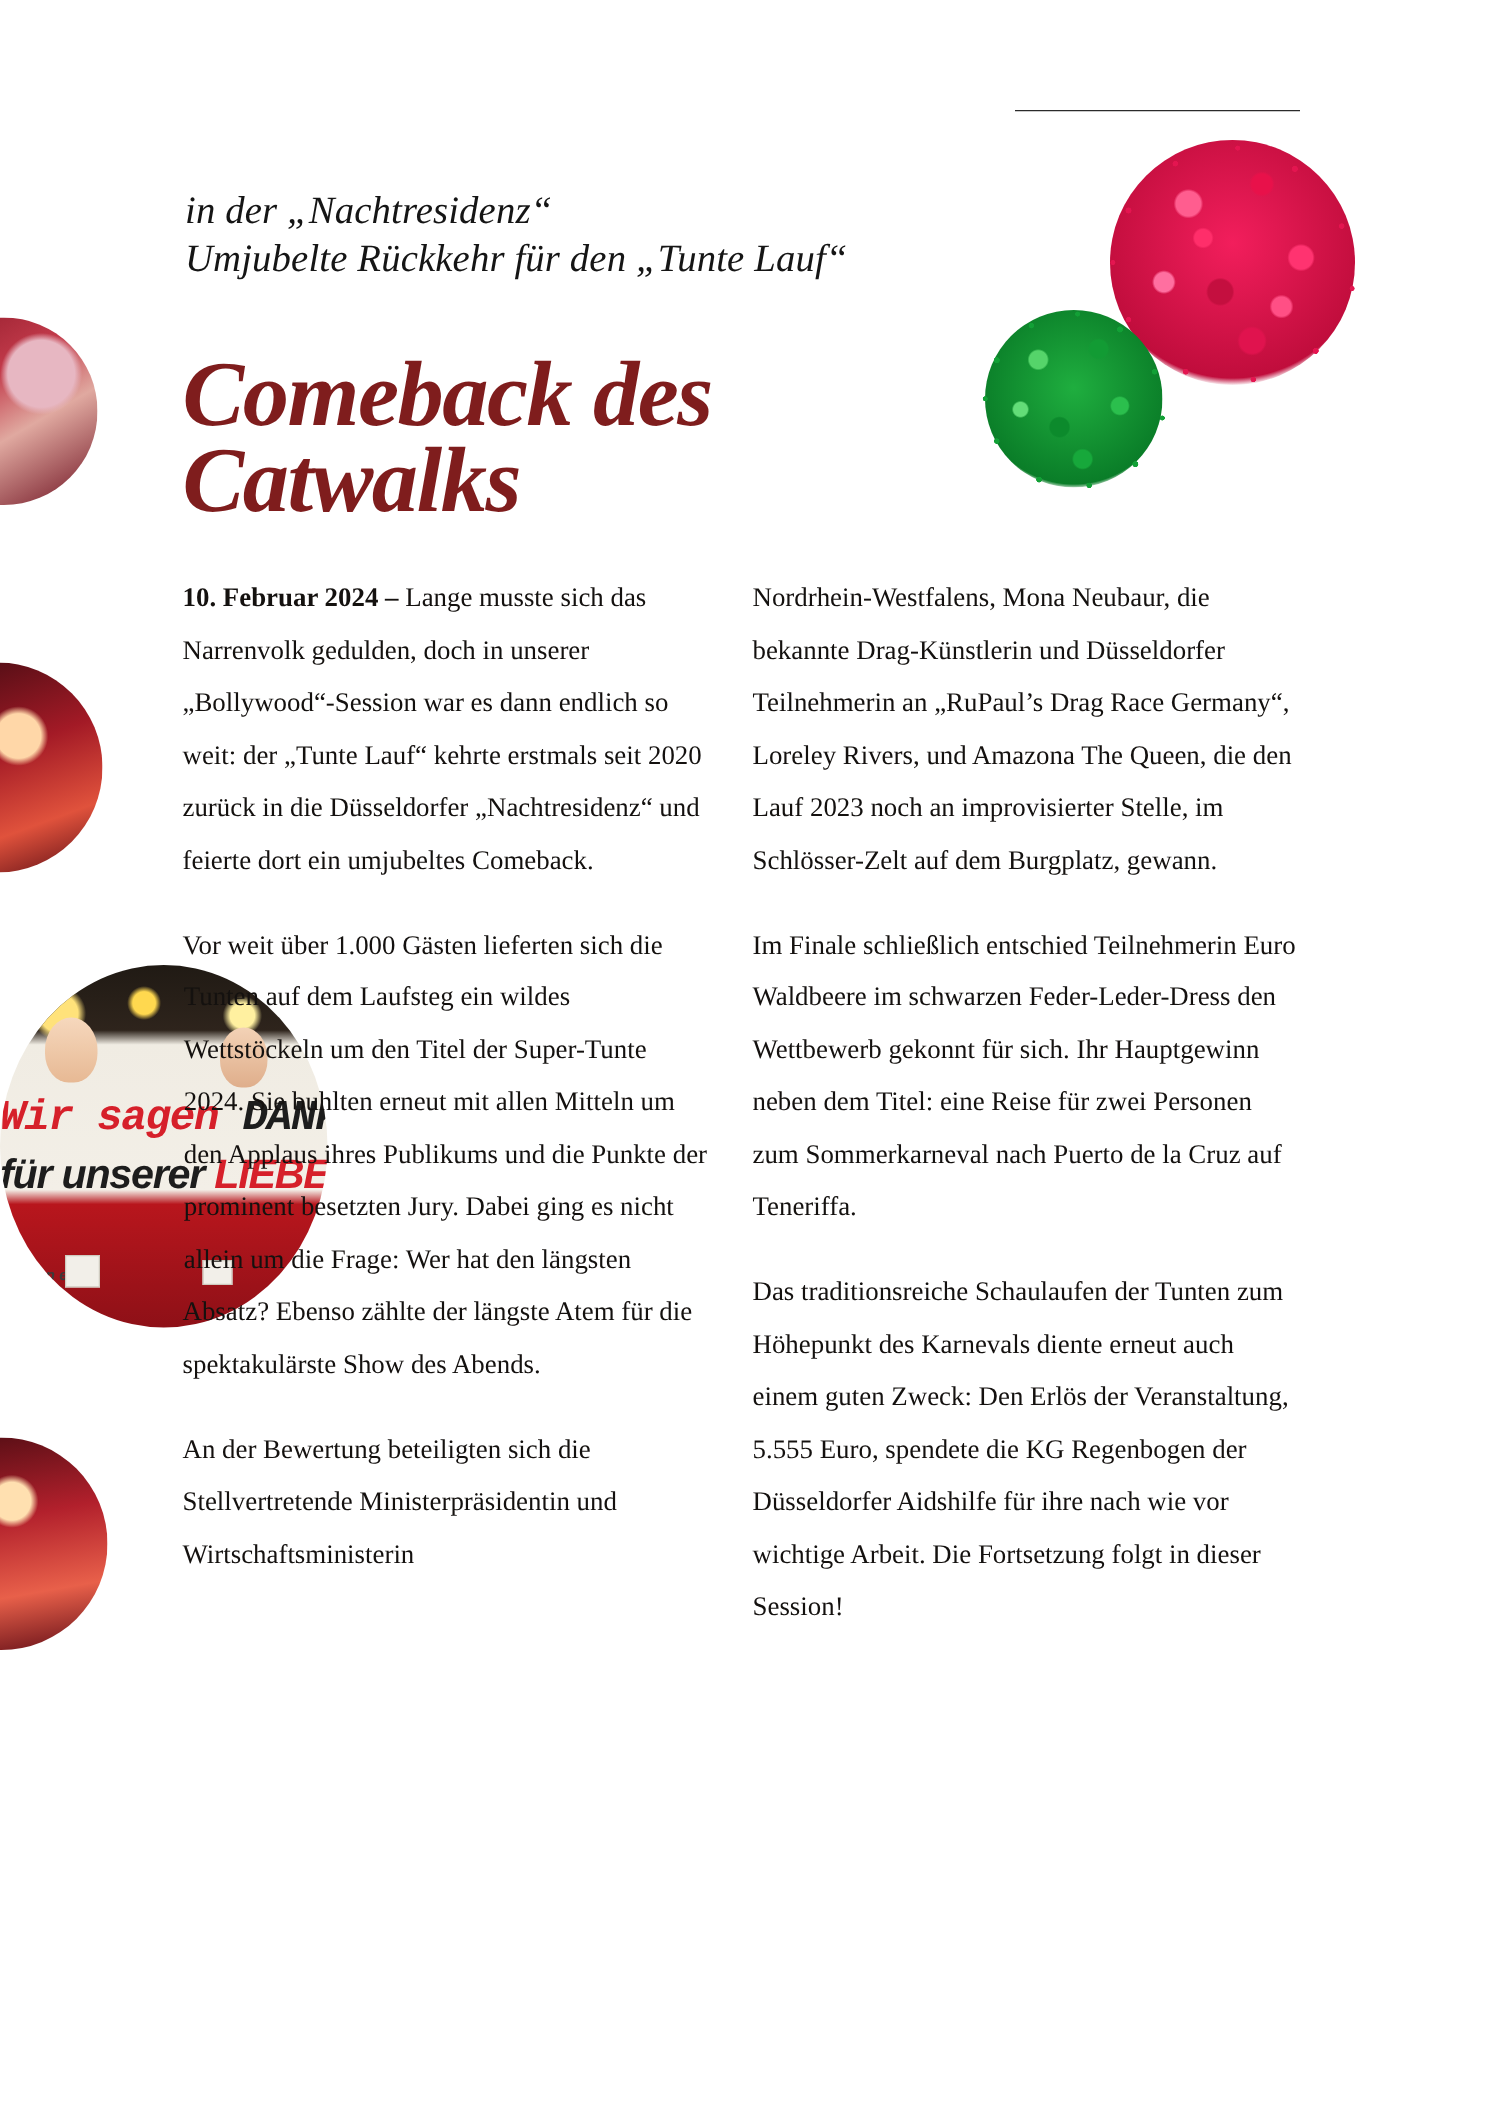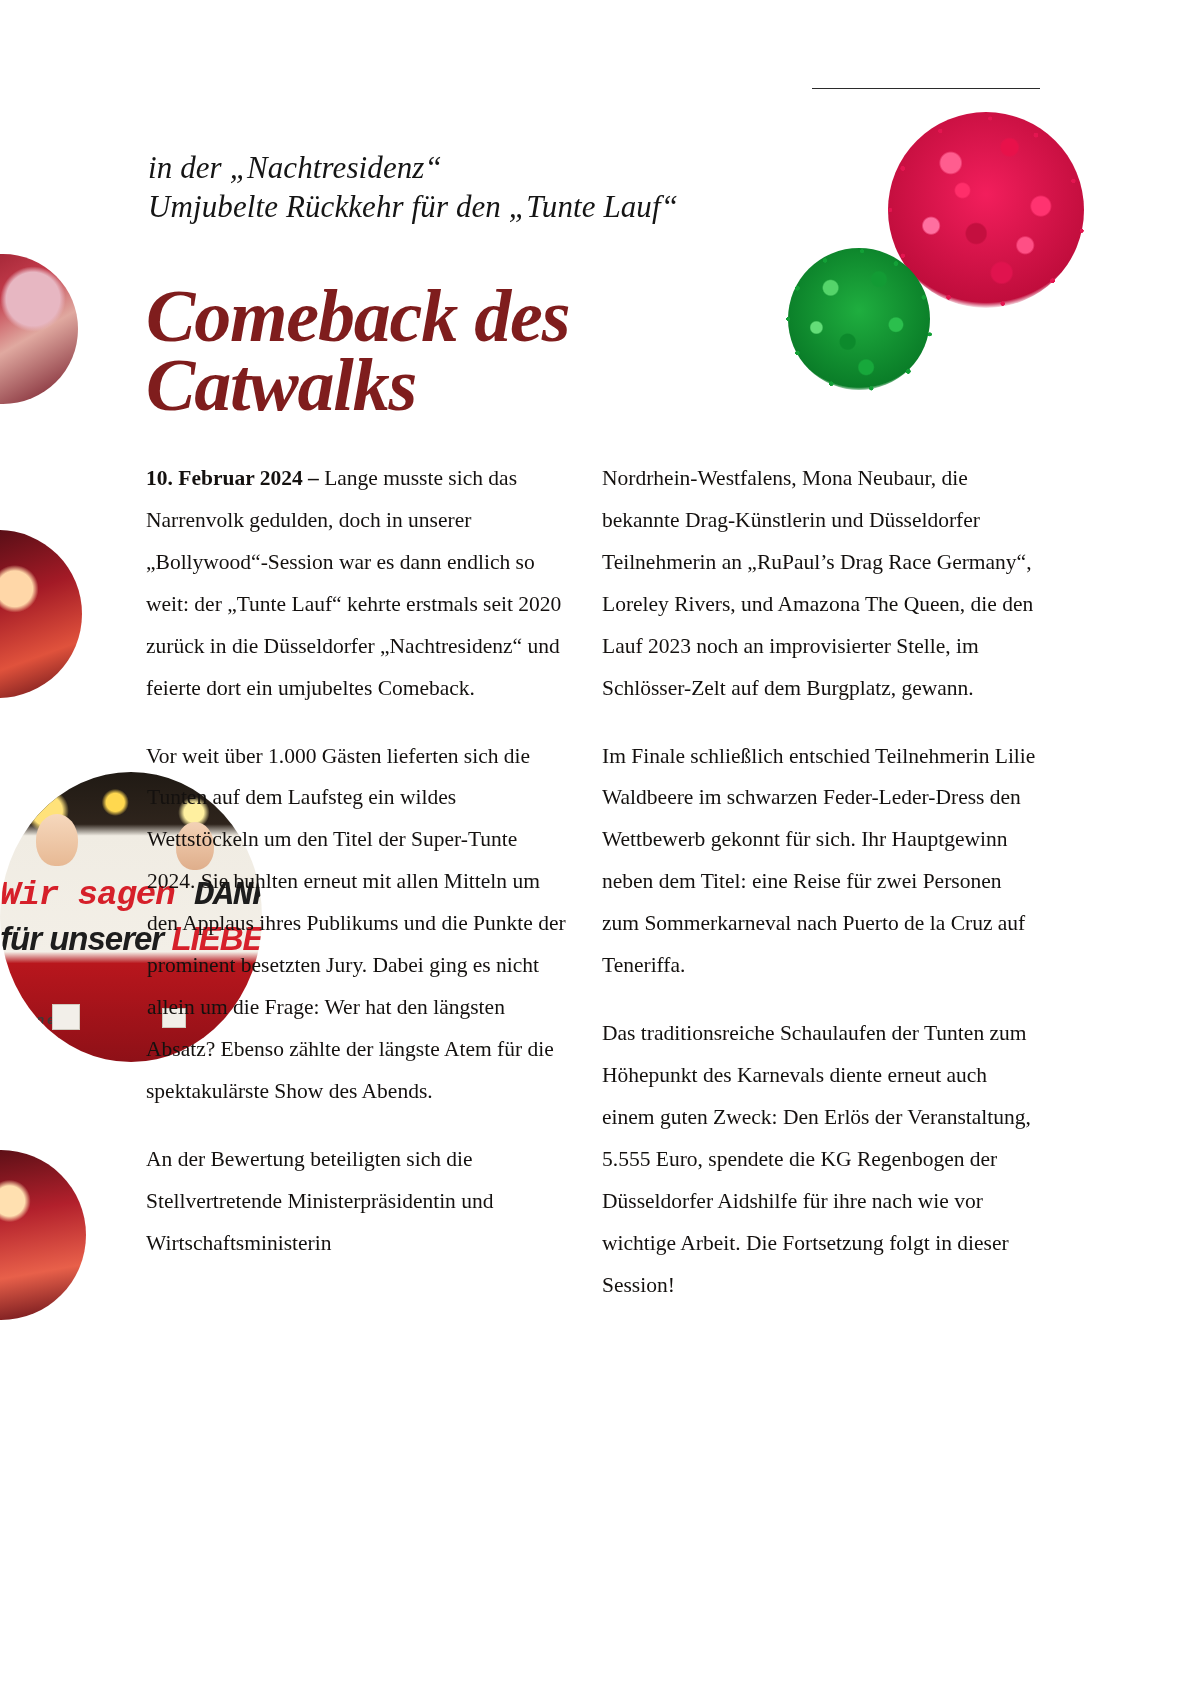--- a/index.html
+++ b/index.html
@@ -321,15 +321,15 @@
 </h1>
 
 <div class="col col-left">
   <p><span class="lead-date">10. Februar 2024 – </span><span>Lange musste sich das Narrenvolk gedulden, doch in unserer „Bollywood“-Session war es dann endlich so weit: der „Tunte Lauf“ kehrte erstmals seit 2020 zurück in die Düsseldorfer „Nachtresidenz“ und feierte dort ein umjubeltes Comeback.</span></p>
   <p><span class="wrap-shape"></span><span>Vor weit über 1.000 Gästen lieferten sich die Tunten auf dem Laufsteg ein wildes Wettstöckeln um den Titel der Super-Tunte 2024. Sie buhlten erneut mit allen Mitteln um den Applaus ihres Publikums und die Punkte der prominent besetzten Jury. Dabei ging es nicht allein um die Frage: Wer hat den längsten Absatz? Ebenso zählte der längste Atem für die spektakulärste Show des Abends.</span></p>
   <p>An der Bewertung beteiligten sich die Stellvertretende Ministerpräsidentin und Wirtschaftsministerin</p>
 </div>
 
 <div class="col col-right">
   <p>Nordrhein-Westfalens, Mona Neubaur, die bekannte Drag-Künstlerin und Düsseldorfer Teilnehmerin an „RuPaul’s Drag Race Germany“, Loreley Rivers, und Amazona The Queen, die den Lauf 2023 noch an improvisierter Stelle, im Schlösser-Zelt auf dem Burgplatz, gewann.</p>
-  <p>Im Finale schließlich entschied Teilnehmerin Lilie Waldbeere im schwarzen Feder-Leder-Dress den Wettbewerb gekonnt für sich. Ihr Hauptgewinn neben dem Titel: eine Reise für zwei Personen zum Sommerkarneval nach Puerto de la Cruz auf Teneriffa.</p>
+  <p>Im Finale schließlich entschied Teilnehmerin Euro Waldbeere im schwarzen Feder-Leder-Dress den Wettbewerb gekonnt für sich. Ihr Hauptgewinn neben dem Titel: eine Reise für zwei Personen zum Sommerkarneval nach Puerto de la Cruz auf Teneriffa.</p>
   <p>Das traditionsreiche Schaulaufen der Tunten zum Höhepunkt des Karnevals diente erneut auch einem guten Zweck: Den Erlös der Veranstaltung, 5.555 Euro, spendete die KG Regenbogen der Düsseldorfer Aidshilfe für ihre nach wie vor wichtige Arbeit. Die Fortsetzung folgt in dieser Session!</p>
 </div>
 
 </body></html>

